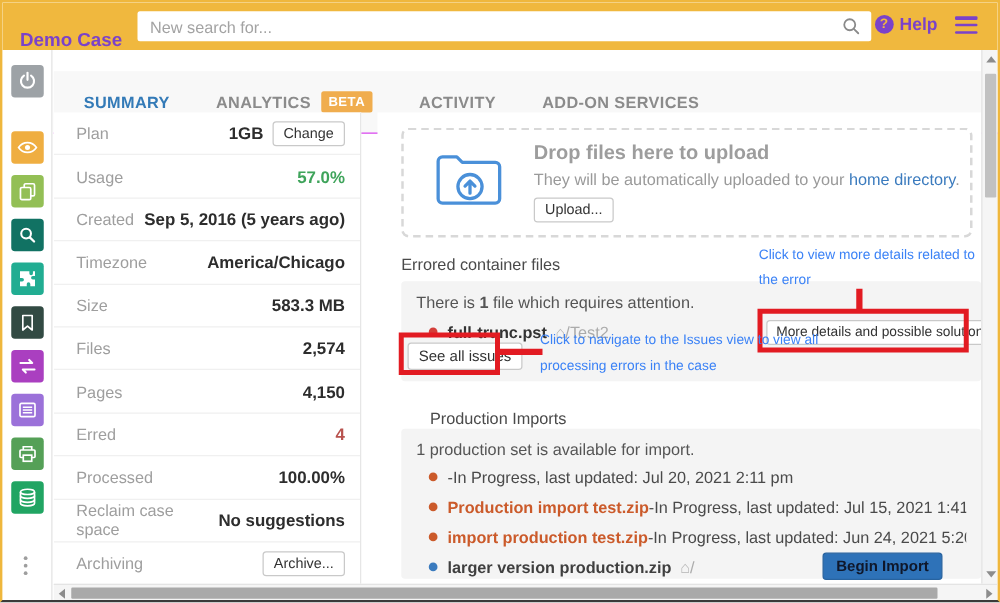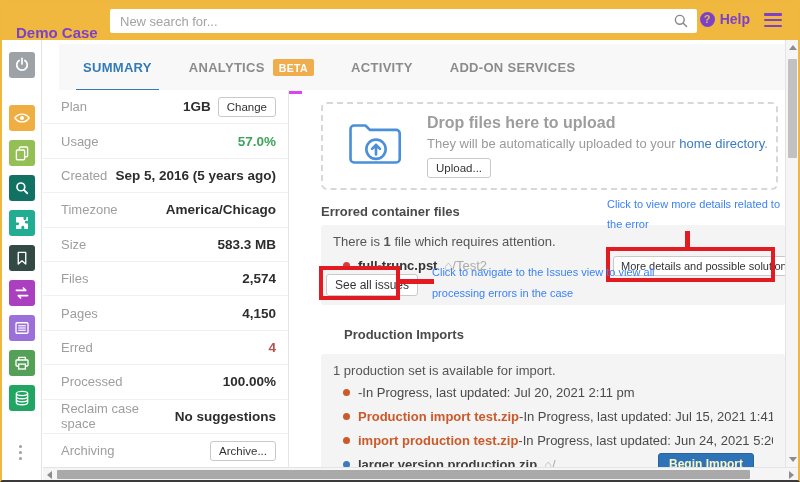--- a/index.html
+++ b/index.html
@@ -22,21 +22,21 @@
   
   .sidebar { position:absolute; top:38px; left:0; width:40px; bottom:0; background:#fff; border-right:1px solid #E3E3E3; }
   .tile { position:absolute; left:7px; width:26px; height:26px; border-radius:3px; display:flex; align-items:center; justify-content:center; cursor:pointer; }
   .tile svg { width:18px; height:18px; }
   .dots-v { position:absolute; left:17px; top:405px; width:4px; }
   .dots-v i { display:block; width:3.4px; height:3.4px; border-radius:50%; background:#9E9E9E; margin-bottom:2.6px; }
   .bird { position:absolute; left:6px; top:436px; }
 
   
   .main { position:absolute; top:38px; left:41px; right:0; bottom:0; }
-  .tabbar { position:absolute; top:4px; left:0; right:0; height:50px; background:#F8F8F8; border-bottom:3px solid #d946ef; display:flex; align-items:stretch; padding-left:17px;margin-left:16px; }
+  .tabbar { position:absolute; top:17px; left:0; right:0; height:50px; background:#F8F8F8; border-bottom:1px solid #d946ef; display:flex; align-items:stretch; padding-left:17px; }
   .tab { position:relative; display:flex; align-items:center; padding:0 7px; margin-right:23px; font-size:13px; font-weight:bold; color:#8B8B8B; letter-spacing:.3px; cursor:pointer; }
   .tab.active { color:#337AB7; }
   .tab.active::after { content:""; position:absolute; left:0; right:0; bottom:-1px; height:3px; background:#337AB7; }
   .beta { background:#F0AD4E; color:#fff; font-size:10.5px; font-weight:bold; padding:2.5px 6px; border-radius:2px; margin-left:8px; letter-spacing:.4px; }
 
   
   .details { position:absolute; top:50px; left:0; width:246px; bottom:13px; background:#fff; border-right:1px solid #E6E6E6; overflow:hidden; }
   .drow { height:34.4px; display:flex; align-items:center; justify-content:space-between; padding:0 12px 0 18px; border-bottom:1px solid #F0F0F0; }
   .dlabel { font-size:13px; color:#9E9E9E; }
   .dval { font-size:13.5px; color:#2D2D2D; font-weight:bold; text-align:right; white-space:nowrap; }
@@ -47,40 +47,40 @@
 
   
   .rightcol { position:absolute; top:50px; left:259px; right:13px; bottom:13px; background:#fff; overflow:hidden; }
   .dropzone { margin:12px 7px 0 19px; height:88px; border:2px dashed #D8D8D8; border-radius:6px; display:flex; align-items:center; padding-left:24px; }
   .dz-text { margin-left:22px; }
   .dz-title { font-size:16px; font-weight:bold; color:#9D9D9D; }
   .dz-sub { font-size:13px; color:#9A9A9A; margin-top:4px; }
   .dz-sub a { color:#3B7BBE; text-decoration:none; cursor:pointer; }
   .dz-btn { margin-top:7px; }
 
-  .sect-head { margin:14px 0 6px 19px; font-size:13px; font-weight:bold; color:#4A4A4A; }
-  .sect-head.prod { margin-top:22px; margin-bottom:12px;padding-left:23px; }
+  .sect-head { margin:14px 0 6px 19px; font-size:13px; font-weight:normal; color:#4A4A4A; }
+  .sect-head.prod { margin-top:22px; margin-bottom:1px;padding-left:23px; }
   .panel { margin-left:19px; background:#F4F4F4; border-radius:3px; }
   .panel.err { height:80px; padding:9px 12px; }
   .panel.prod { height:120px; padding:6px 12px; }
   .intro { font-size:13px; color:#555; }
   .frow { margin-top:9px; font-size:13px; color:#333; display:flex; align-items:center; }
   .dot { display:inline-block; width:7px; height:7px; border-radius:50%; margin:0 8px 0 10px; flex:none; }
   .dot.r { background:#D43F3A; }
   .dot.o { background:#CB5A2A; }
   .dot.b { background:#3B7BBE; }
   .fname { font-weight:bold; color:#333; }
   .home { color:#B5B5B5; margin-left:7px; font-size:13px; }
   .gpath { color:#ABABAB; }
   .prow { position:relative; height:24px; display:flex; align-items:center; font-size:13px; white-space:nowrap; overflow:hidden; margin-top:0; }
   .prow .pname { font-weight:bold; color:#CB5A2A; }
   .prow .pname.dark { color:#3F3F3F; }
   .pstatus { color:#4A4A4A; }
   .pintro { font-size:13px; color:#555; height:20px; display:flex; align-items:center; }
-  .begin-btn { position:absolute; right:19px; top:1px; background:#2E72B8; border:1px solid #28639F; color:#fef9c3; font-size:12px; font-weight:bold; padding:3px 10px; border-radius:3px; cursor:pointer; font-family:"Liberation Sans",sans-serif; }
+  .begin-btn { position:absolute; right:19px; top:1px; background:#2E72B8; border:1px solid #28639F; color:#0f172a; font-size:12px; font-weight:bold; padding:3px 10px; border-radius:3px; cursor:pointer; font-family:"Liberation Sans",sans-serif; }
 
   
   .see-btn { position:absolute; left:24px; top:184px; font-size:12px; }
   .more-btn { position:absolute; left:311px; top:166px; font-size:11px; padding:3px 7px; }
 
   
   .ann { position:absolute; color:#3b82f6; font-weight:normal; font-size:11px; line-height:19px; z-index:5; }
   .ann-top { left:305px; top:104px; width:182px; line-height:20px; }
   .ann-left { left:130px; top:172px; width:238px; line-height:21px; }
   .redrect { position:absolute; border:4px solid #E21B22; z-index:4; }

